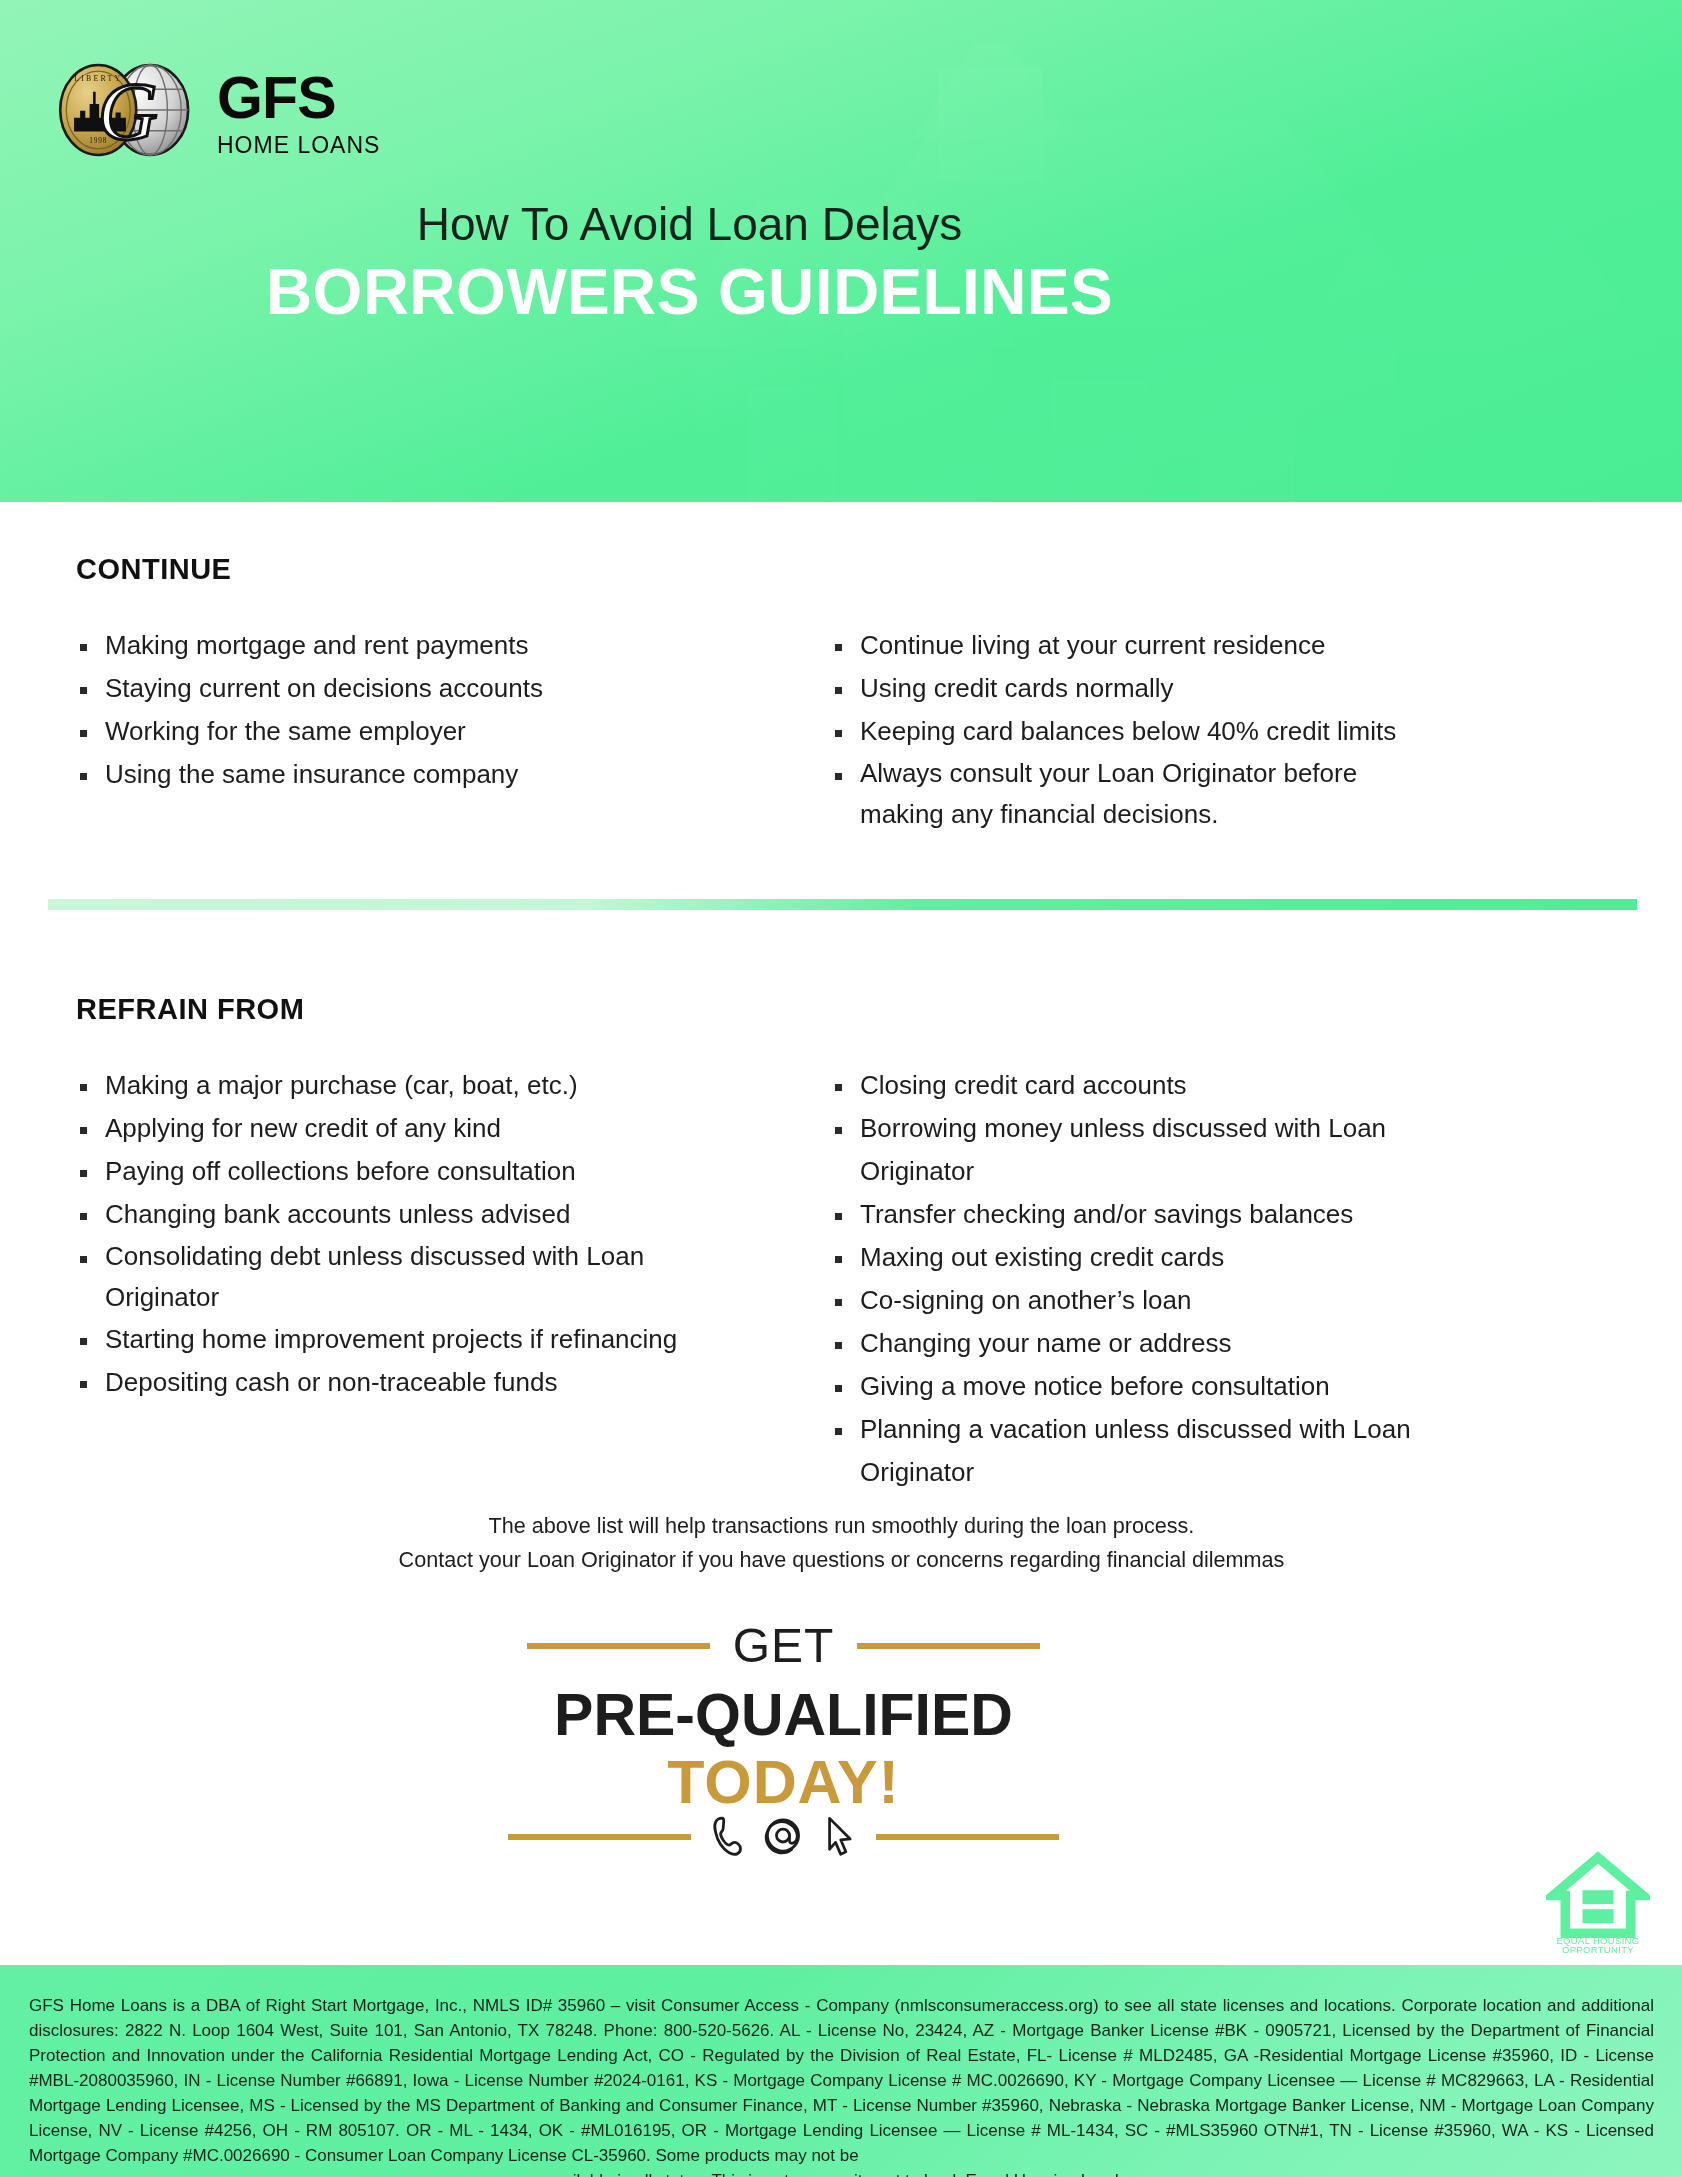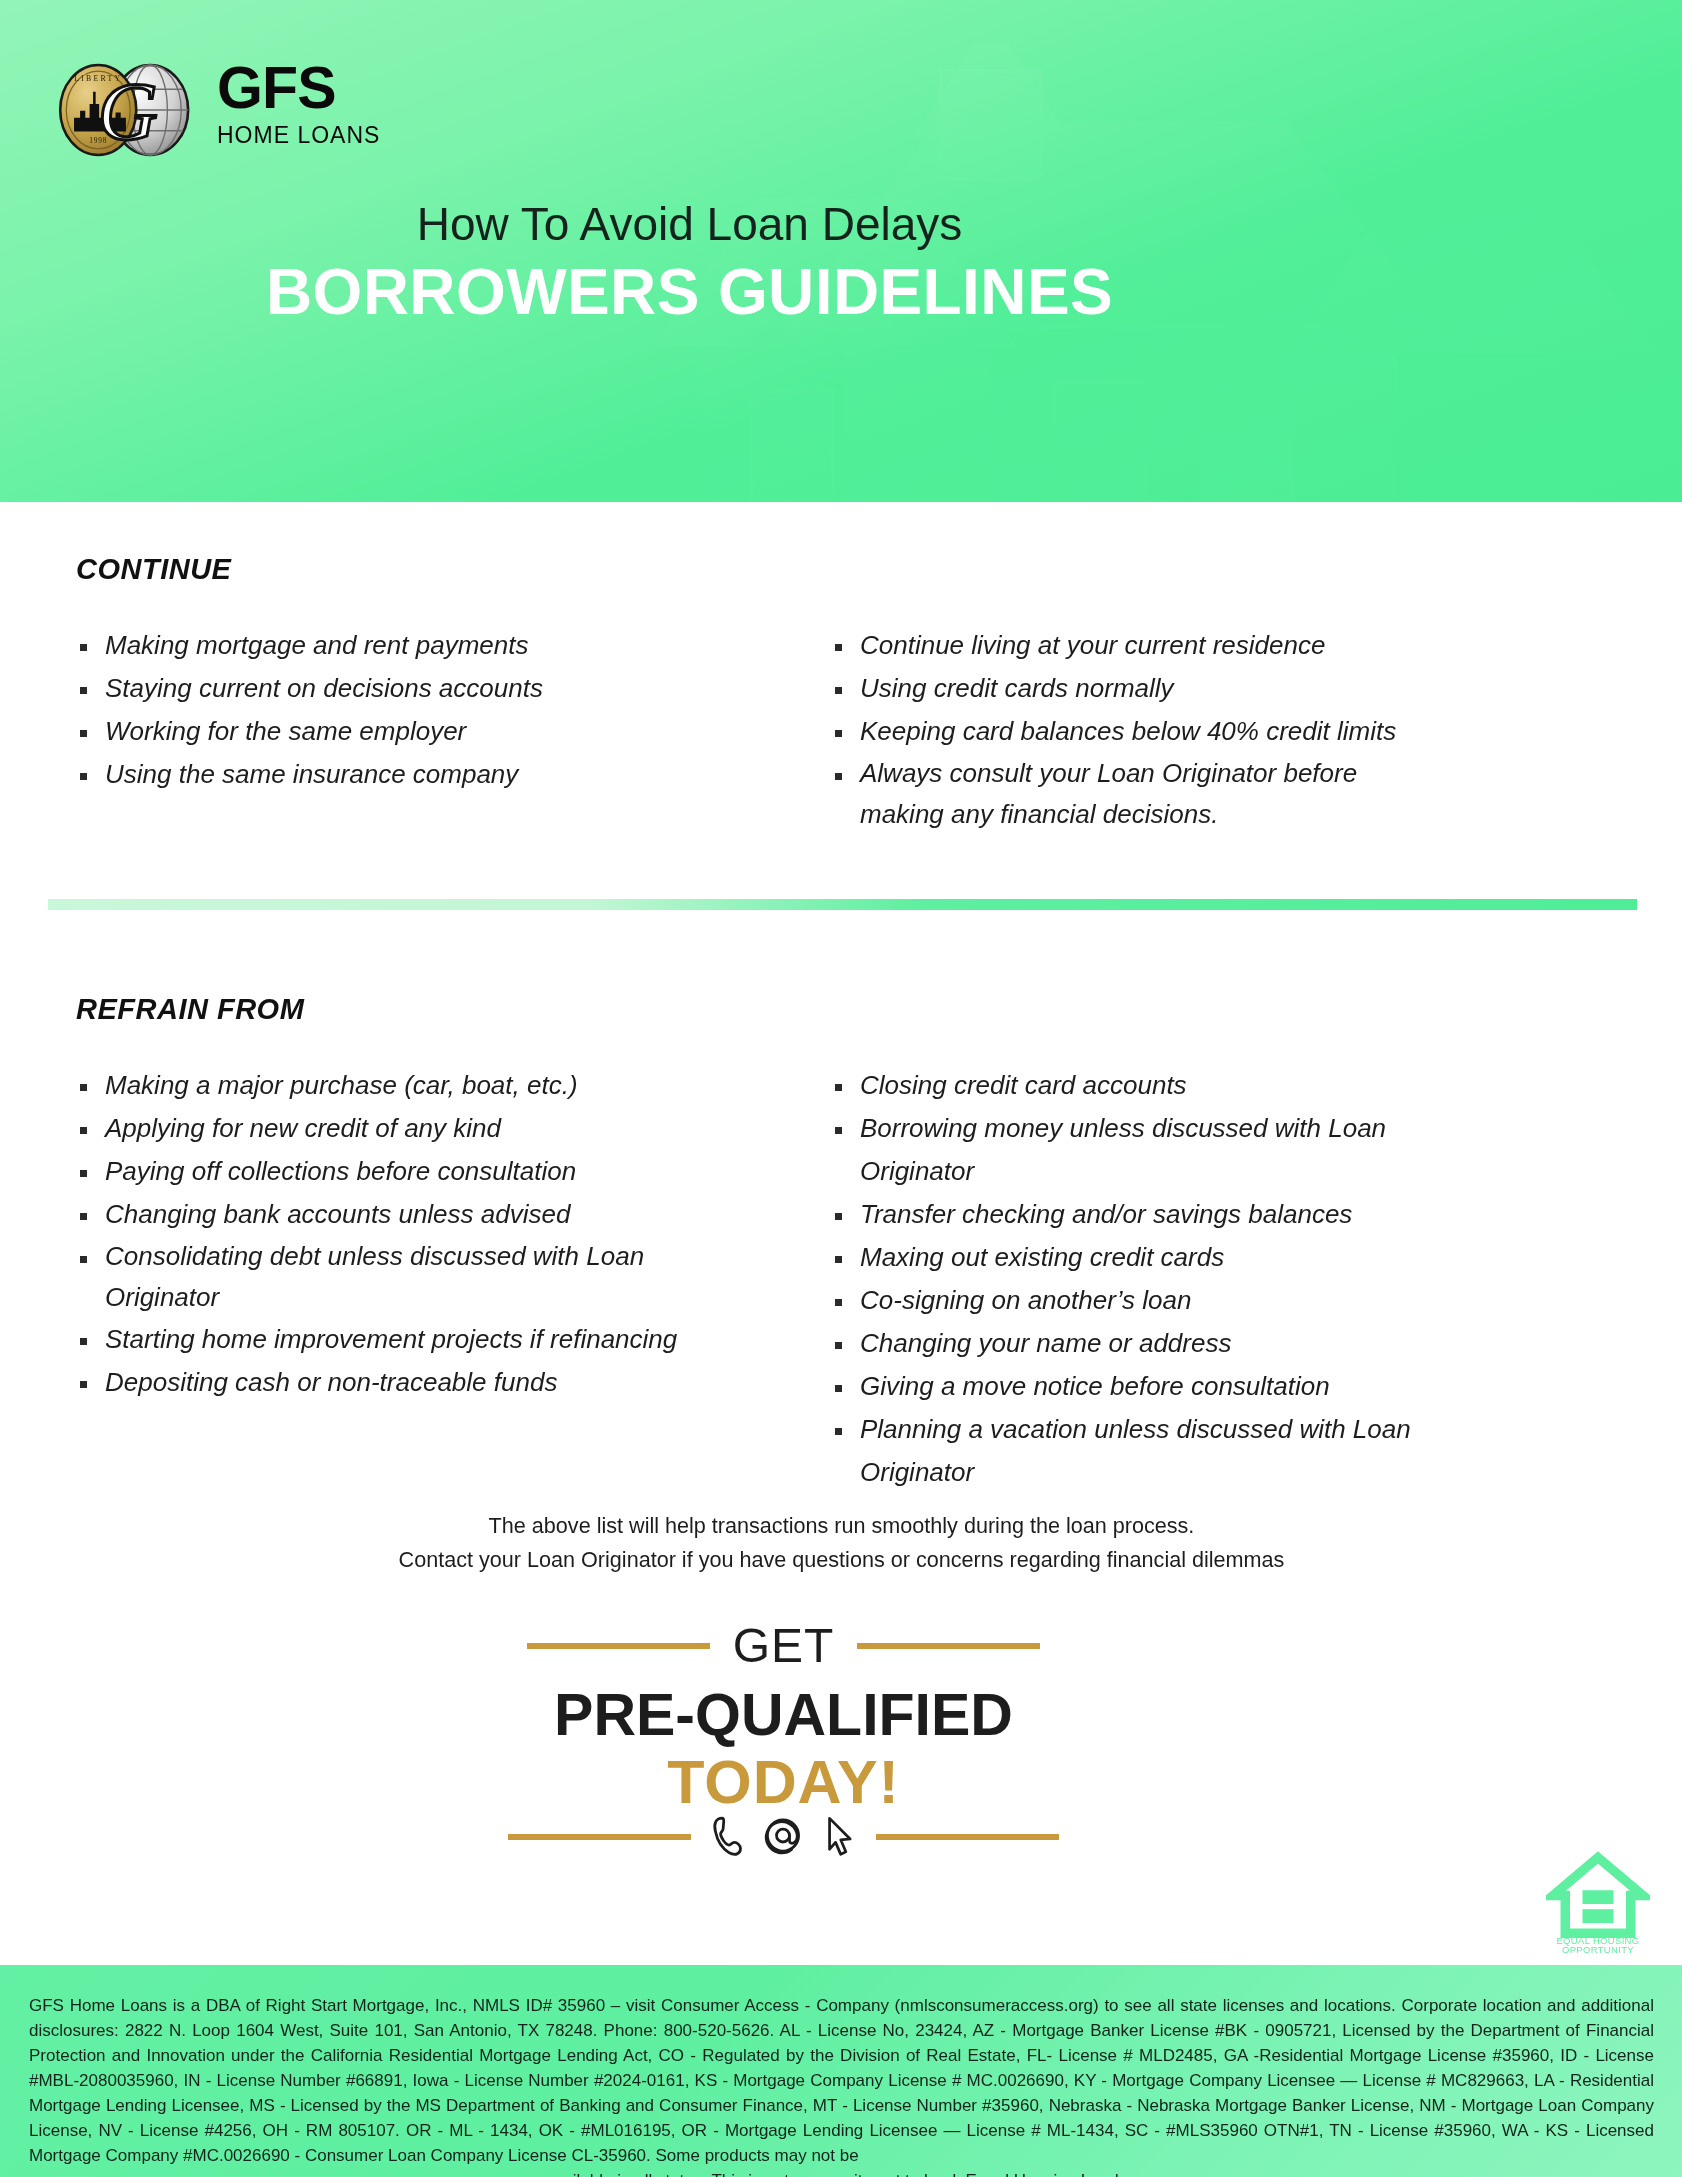--- a/index.html
+++ b/index.html
@@ -93,21 +93,21 @@
     position: absolute;
     left: 48px; top: 59px;
     width: 398px; height: 104px;
   }
   .logo-mark {
     position: absolute; left: 0; top: 0;
     width: 161px; height: 102px;
   }
   .logo-type {
     position: absolute;
-    left: 169px; top: 0;
+    left: 169px; top: 10px;
   }
   .logo-gfs {
     font-size: 59px;
     font-weight: 800;
     letter-spacing: -0.9px;
     line-height: 59px;
     color: #0a0a0a;
   }
   .logo-sub {
     font-size: 23px;
@@ -134,21 +134,21 @@
   .title-main {
     font-size: 64px;
     font-weight: 800;
     letter-spacing: 0.4px;
     color: #ffffff;
     line-height: 73px;
     margin-top: 5.2px;
   }
 
   
-  .section { position: absolute; left: 0; width: 1510px; font-style: italic; }
+  .section { position: absolute; left: 0; width: 1510px; }
   #continue-section { top: 553px; }
   #refrain-section  { top: 993px; }
 
   .section-heading {
     margin-left: 76px;
     font-size: 29px;
     font-weight: 800;
     letter-spacing: 0.5px;
     color: #111111;
   }

